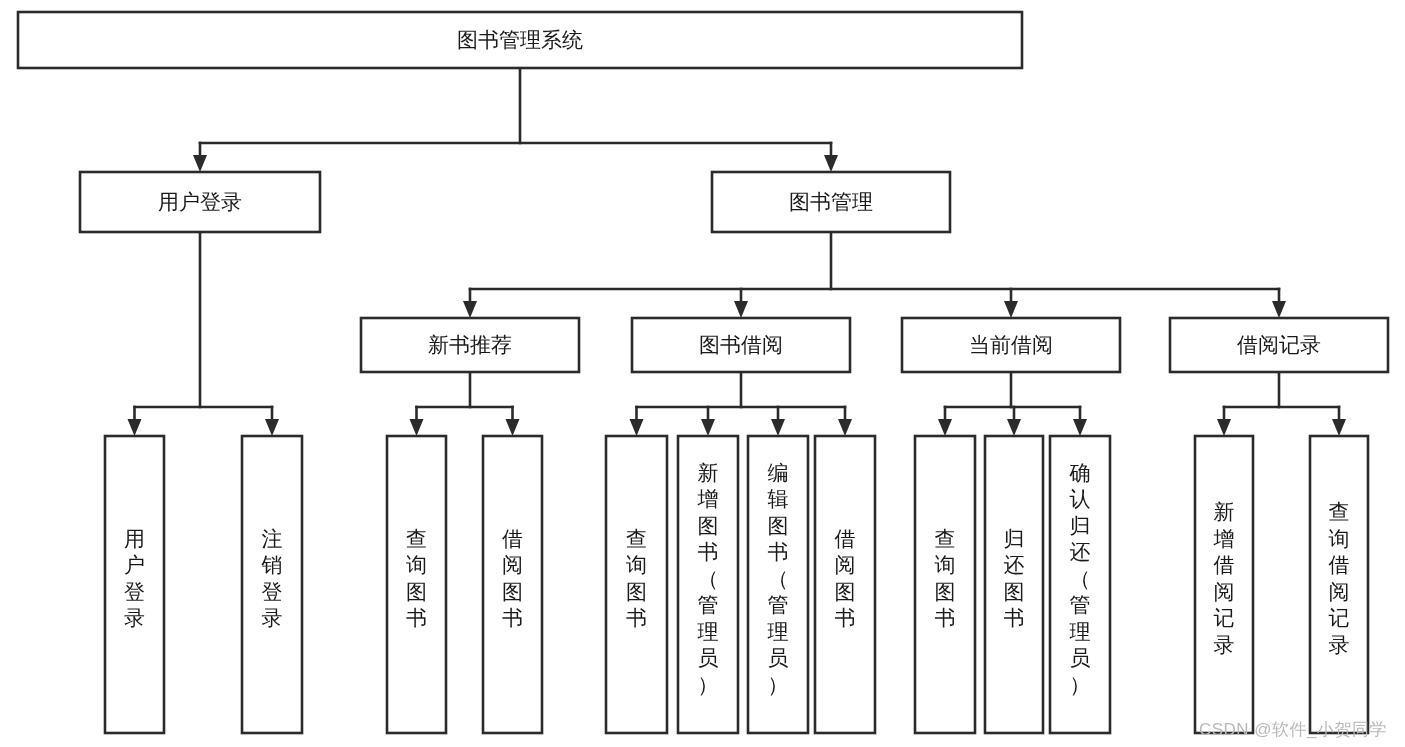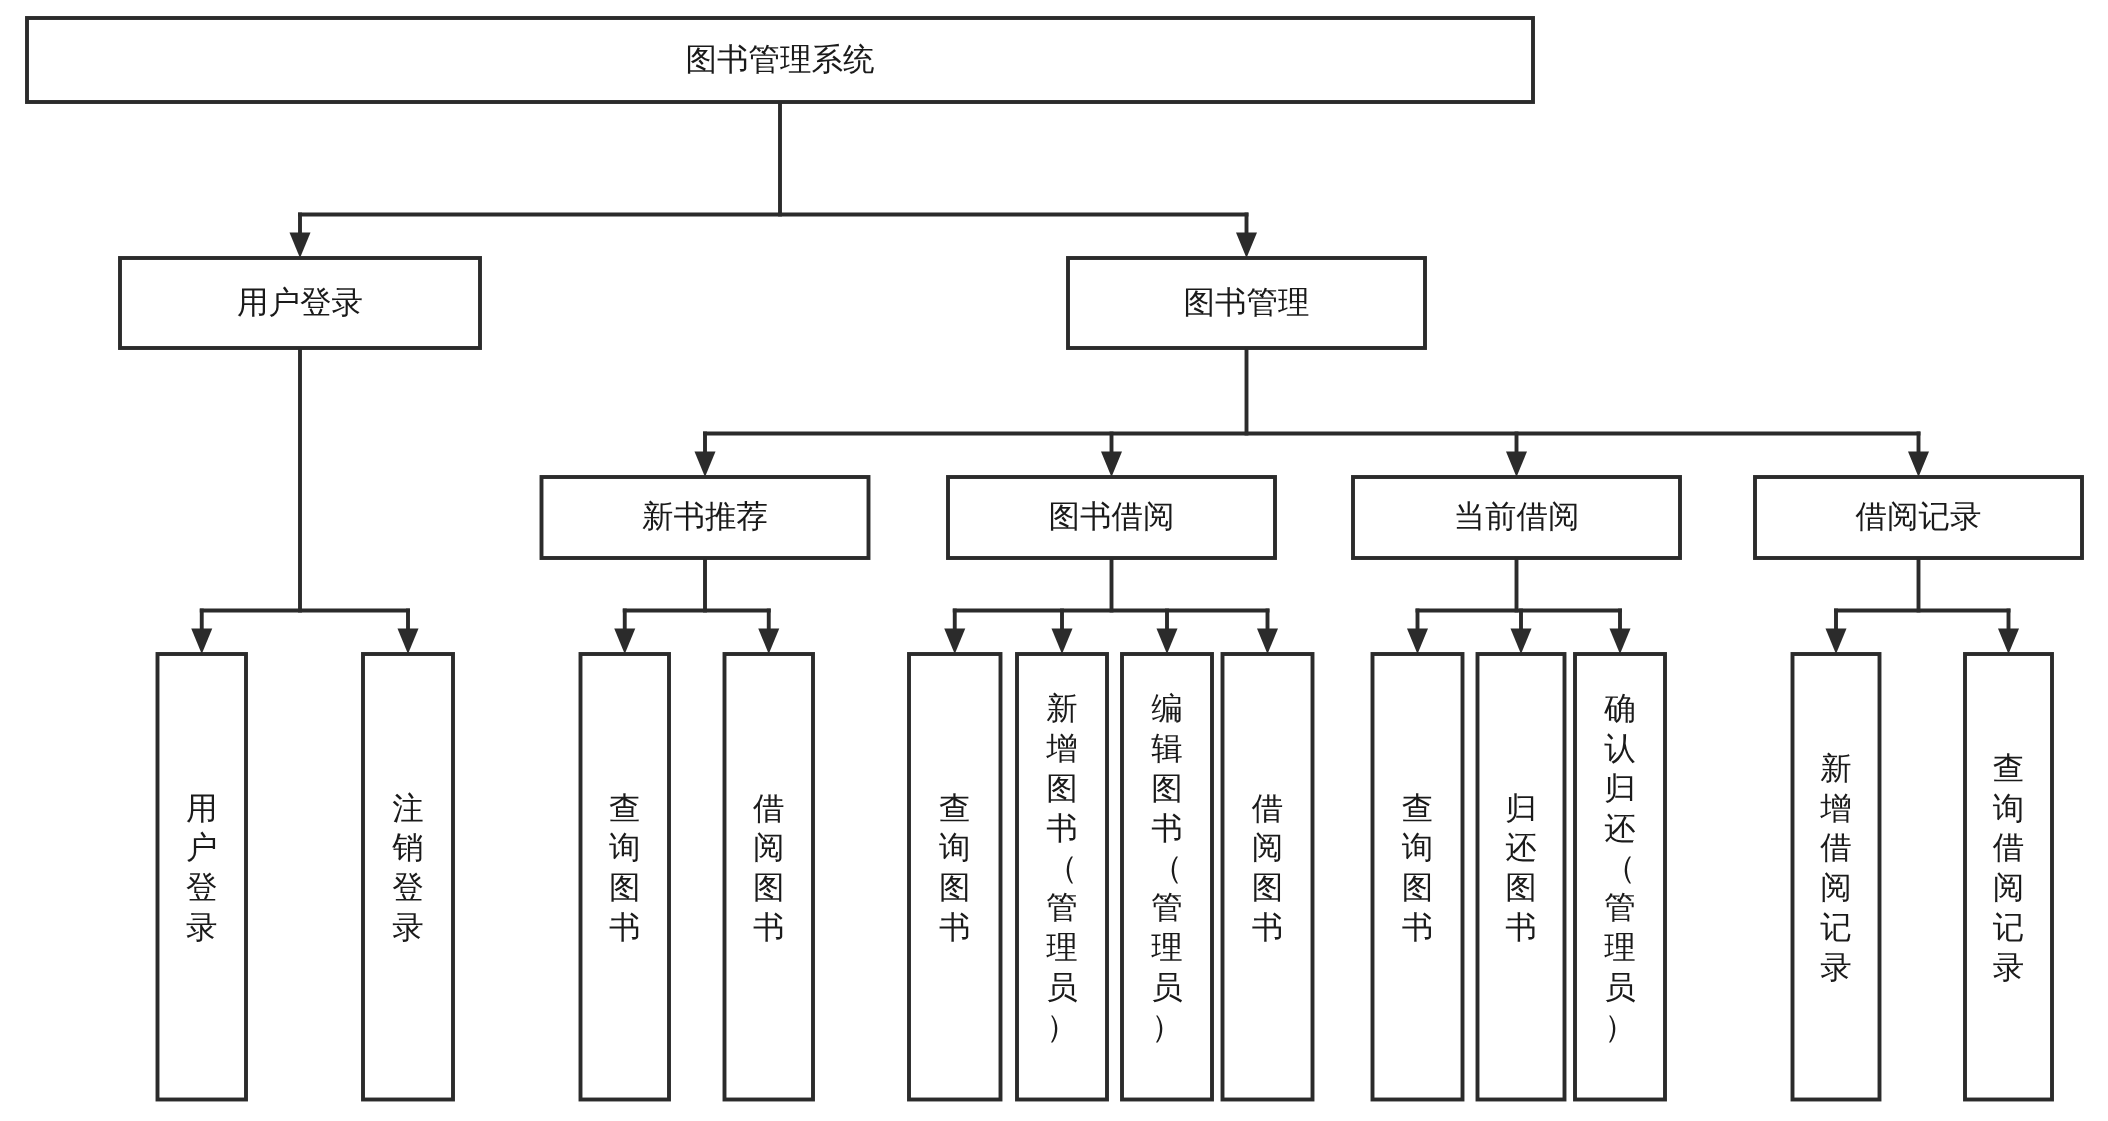--- a/index.html
+++ b/index.html
@@ -200,13 +200,14 @@
         <g>
           <rect class="node-box" x="1195" y="436" width="58" height="297"></rect>
           <text class="node-label-vertical" x="1224" y="519.25"><tspan x="1224" dy="0">新</tspan><tspan x="1224" dy="26.5">增</tspan><tspan x="1224" dy="26.5">借</tspan><tspan x="1224" dy="26.5">阅</tspan><tspan x="1224" dy="26.5">记</tspan><tspan x="1224" dy="26.5">录</tspan></text>
         </g>
         <g>
           <rect class="node-box" x="1310" y="436" width="58" height="297"></rect>
           <text class="node-label-vertical" x="1339" y="519.25"><tspan x="1339" dy="0">查</tspan><tspan x="1339" dy="26.5">询</tspan><tspan x="1339" dy="26.5">借</tspan><tspan x="1339" dy="26.5">阅</tspan><tspan x="1339" dy="26.5">记</tspan><tspan x="1339" dy="26.5">录</tspan></text>
         </g>
       </g>
     </svg>
+  <div class="watermark">CSDN @软件_小贺同学</div>
 </div>
 
 </body></html>

